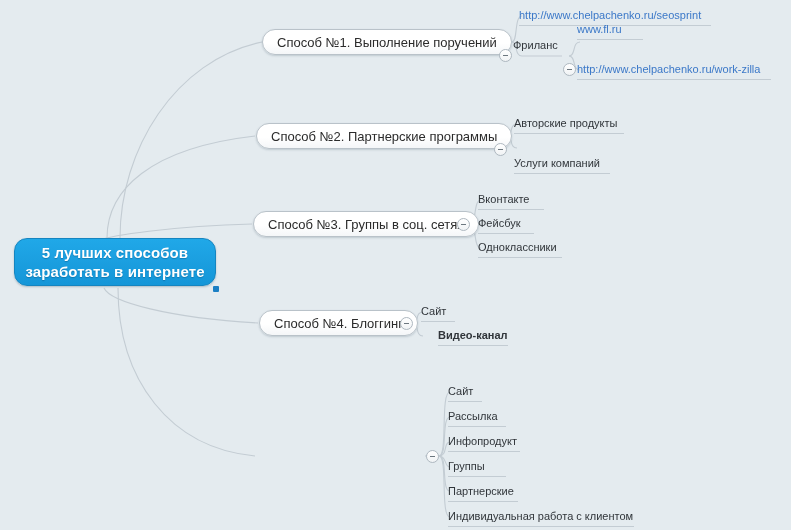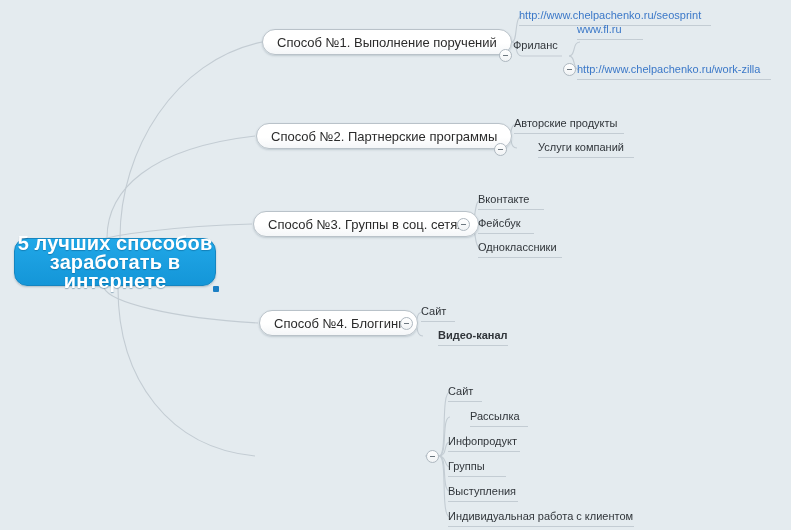--- a/index.html
+++ b/index.html
@@ -39,21 +39,21 @@
     background: linear-gradient(to bottom, #20a8e8 0%, #1b9fe0 48%, #1496d8 100%);
     border: 1px solid #1585c0;
     box-sizing: border-box;
     display: flex;
     align-items: center;
     justify-content: center;
     box-shadow: 0 1px 2px rgba(40,70,90,0.28);
   }
   .central-label {
     color: #ffffff;
-    font-size: 20px;
+    font-size: 15px;
     font-weight: bold;
     line-height: 19px;
     text-align: center;
     letter-spacing: 0.1px;
     text-shadow: 0 1px 1px rgba(0,60,100,0.35);
     white-space: pre-line;
   }
   .central-handle {
     position: absolute;
     left: 213px;
@@ -220,21 +220,21 @@
   </div>
   <div class="toggle" style="left:494px; top:143px;">
     <span class="minus"></span>
   </div>
 
   <div class="child-node" style="left:514px; top:114px;">
     <span class="child-label">Авторские продукты</span>
     <span class="child-underline" style="width:110px;"></span>
   </div>
 
-  <div class="child-node" style="left:514px; top:138px;margin-left:24px;">
+  <div class="child-node" style="left:514px; top:154px;">
     <span class="child-label">Услуги компаний</span>
     <span class="child-underline" style="width:96px;"></span>
   </div>
 
   <div class="branch-node" style="left:253px; top:211px;">
     <span class="branch-label">Способ №3. Группы в соц. сетях</span>
   </div>
   <div class="toggle" style="left:457px; top:218px;">
     <span class="minus"></span>
   </div>
@@ -273,37 +273,37 @@
 
   <div class="toggle" style="left:426px; top:450px;">
     <span class="minus"></span>
   </div>
 
   <div class="child-node" style="left:448px; top:382px;">
     <span class="child-label">Сайт</span>
     <span class="child-underline" style="width:34px;"></span>
   </div>
 
-  <div class="child-node" style="left:448px; top:407px;margin-left:22px;">
+  <div class="child-node" style="left:448px; top:407px;">
     <span class="child-label">Рассылка</span>
     <span class="child-underline" style="width:58px;"></span>
   </div>
 
   <div class="child-node" style="left:448px; top:432px;">
     <span class="child-label">Инфопродукт</span>
     <span class="child-underline" style="width:72px;"></span>
   </div>
 
   <div class="child-node" style="left:448px; top:457px;">
     <span class="child-label">Группы</span>
     <span class="child-underline" style="width:58px;"></span>
   </div>
 
   <div class="child-node" style="left:448px; top:482px;">
-    <span class="child-label">Выступления</span>
+    <span class="child-label">Партнерские</span>
     <span class="child-underline" style="width:70px;"></span>
   </div>
 
   <div class="child-node" style="left:448px; top:507px;">
     <span class="child-label">Индивидуальная работа с клиентом</span>
     <span class="child-underline" style="width:186px;"></span>
   </div>
 
 </div>
 

